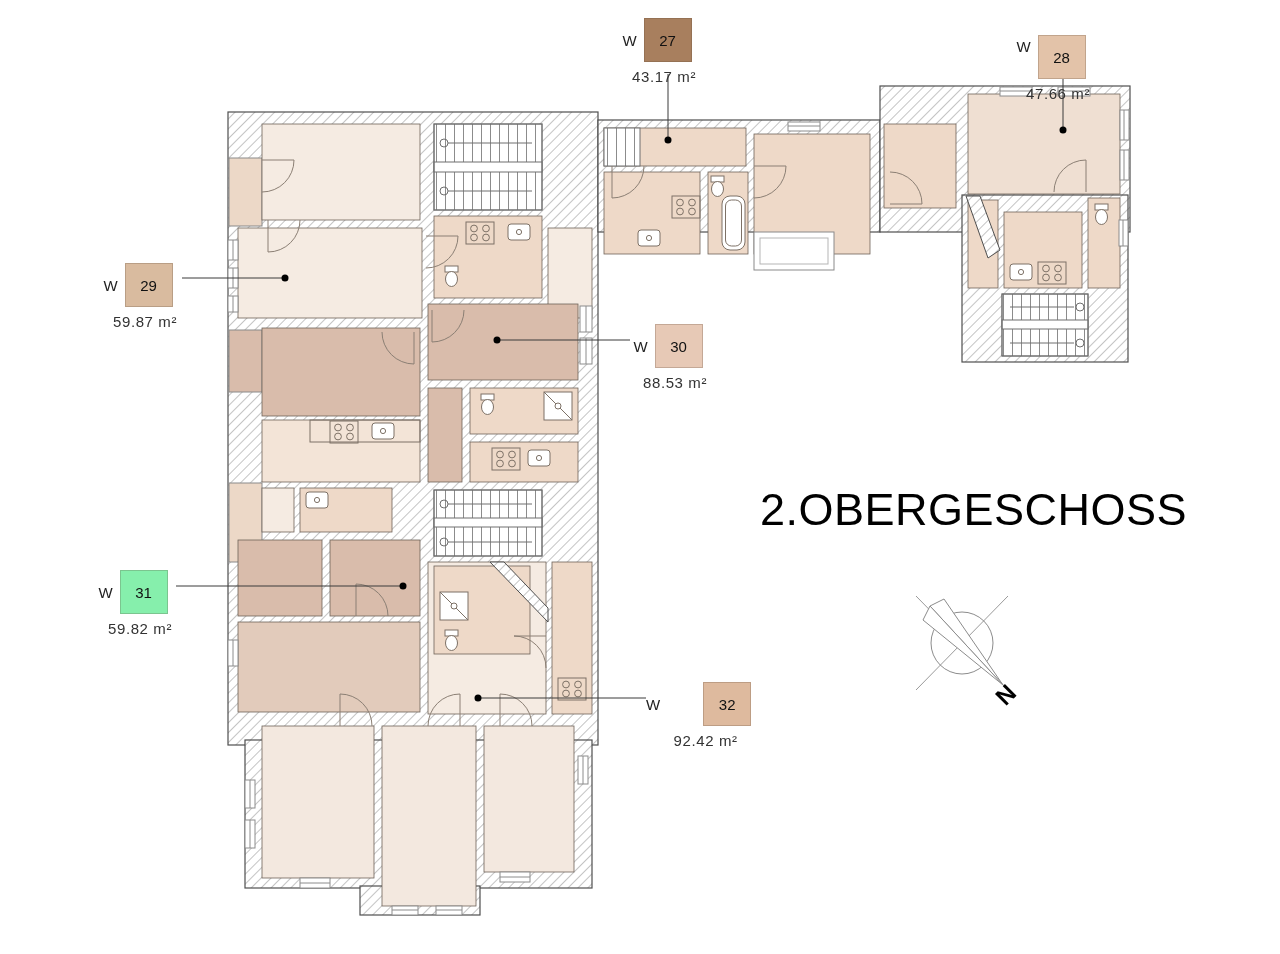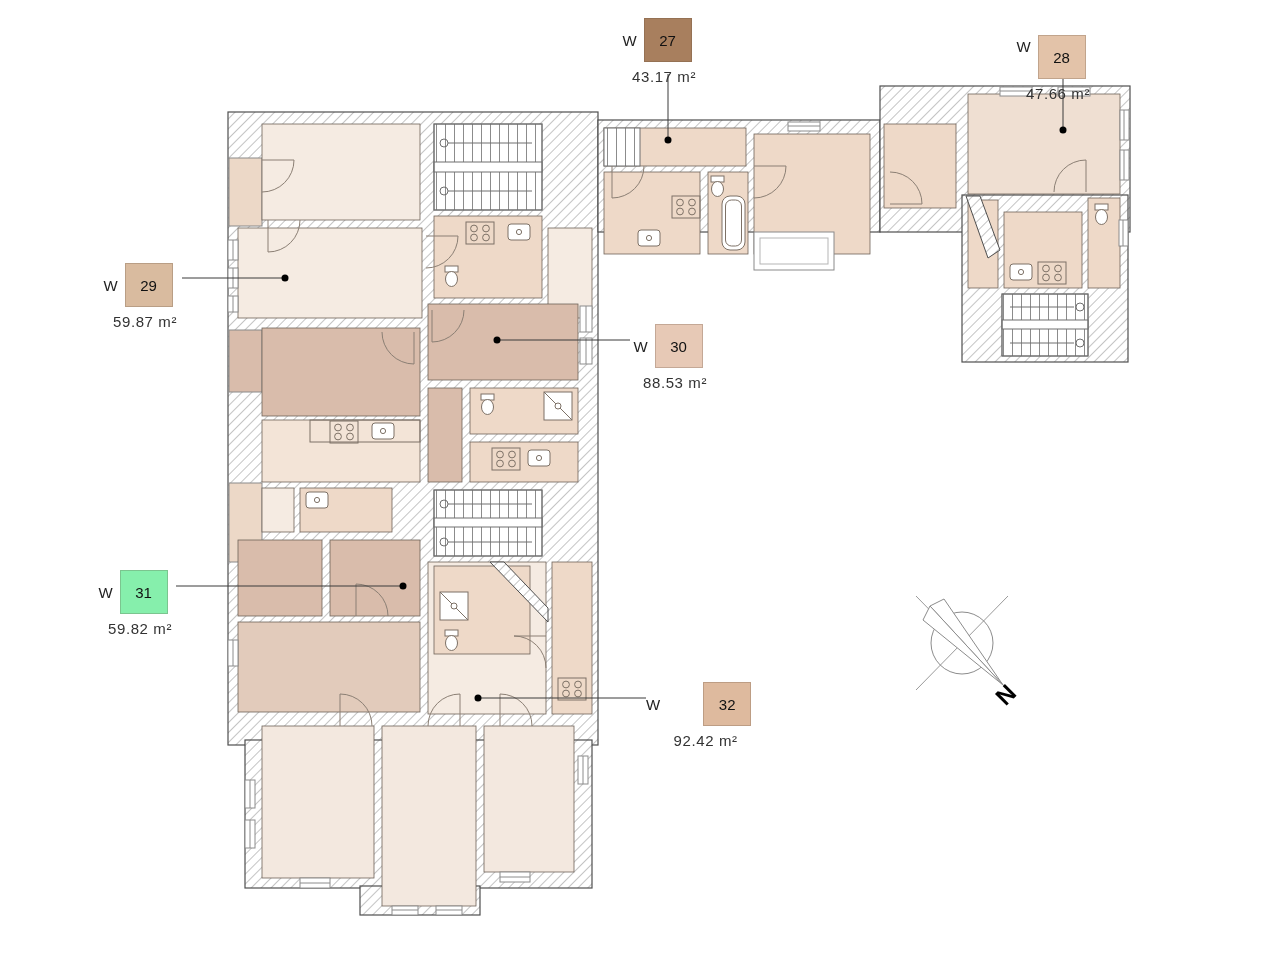--- a/index.html
+++ b/index.html
@@ -341,14 +341,15 @@
   <div class="area">59.82 m²</div>
 </div>
 <div class="unit-label" style="left:646px;top:682px;">
   <div class="row">
         <span class="w">W</span>
         <span class="swatch" style="background: rgb(222, 186, 158); margin-left: 36px;">32</span>
       </div>
   <div class="area">92.42 m²</div>
 </div>
 
+<div id="floor-title">2.OBERGESCHOSS</div>
 
 </div>
 
 </body></html>

